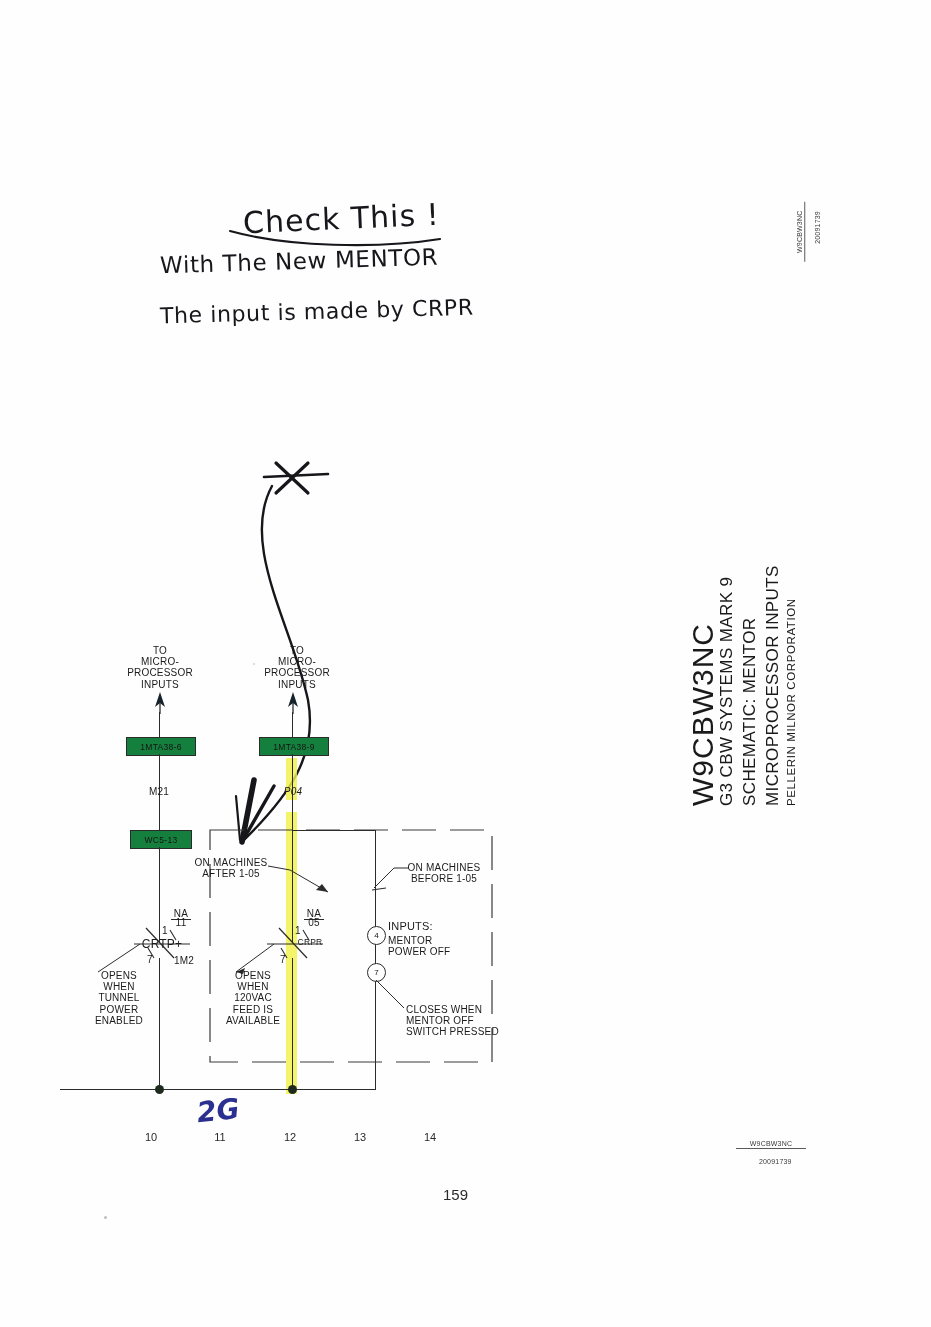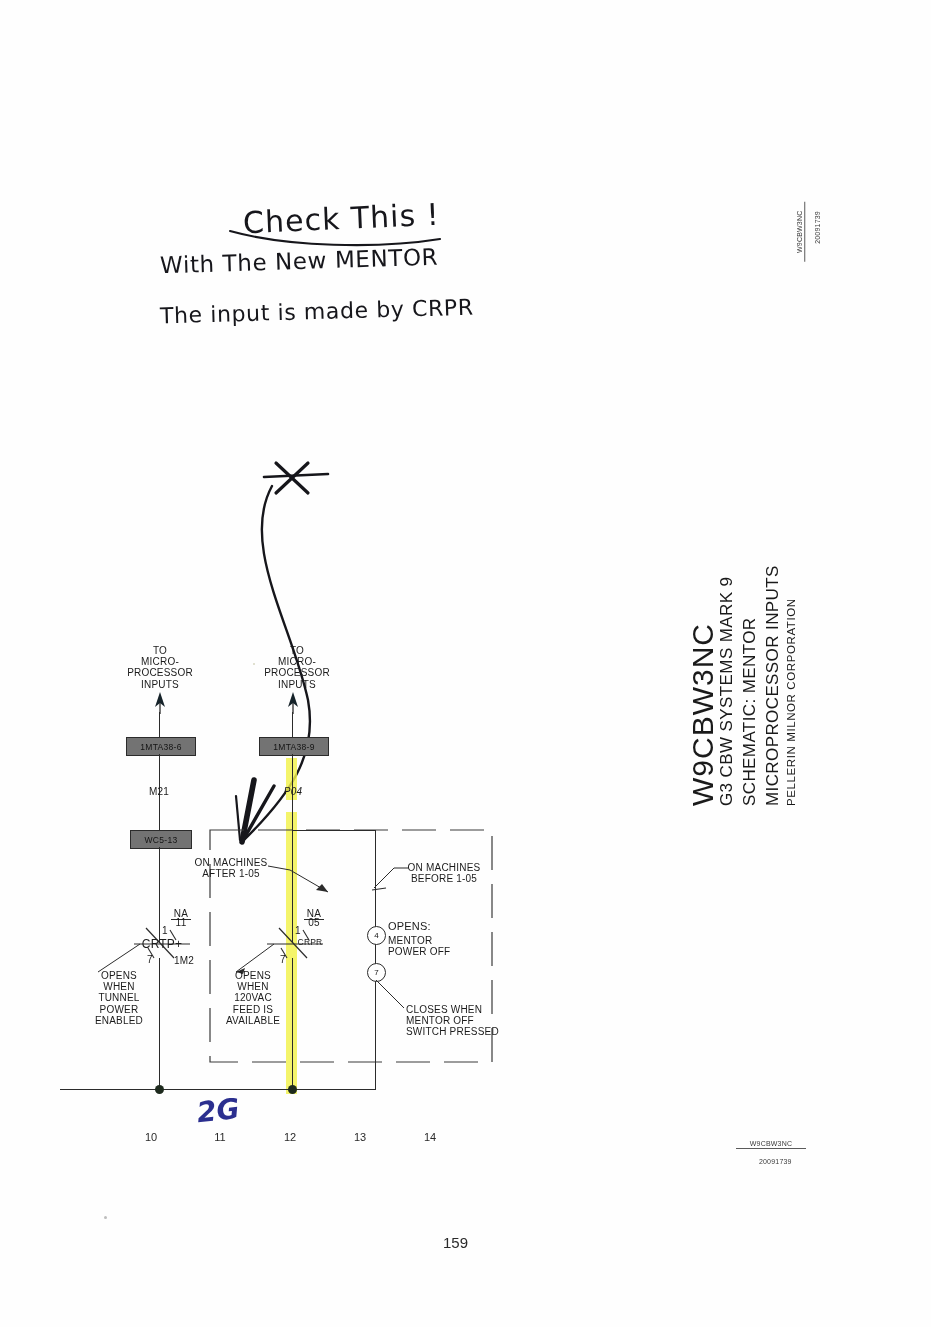--- a/index.html
+++ b/index.html
@@ -46,21 +46,21 @@
     position: absolute;
     width: 9px;
     height: 9px;
     border-radius: 50%;
     background: #1d2a1d;
   }
 
   .termbox {
     position: absolute;
     border: 1px solid #2b2b2b;
-    background: #737373;
+    background: #15803d;
     font-size: 8.5px;
     color: #141414;
     display: flex;
     align-items: center;
     justify-content: center;
     letter-spacing: 0.3px;
     white-space: nowrap;
   }
 
   .circle-ref {
@@ -134,21 +134,20 @@
     font-size: 11px;
     color: #2a2a2a;
     text-align: center;
     width: 24px;
   }
 
   .pagenum {
     position: absolute;
     font-size: 15px;
     color: #2a2a2a;
-    margin-top: 48px;
   }
   .speck {
     position: absolute;
     width: 3px; height: 3px;
     background: #bdbdbd;
     border-radius: 50%;
   }
 </style>
 </head>
 <body>
@@ -275,21 +274,21 @@
     <rect x="4" y="4" width="282" height="232" fill="none" stroke="#3a3a3a" stroke-width="1.2" stroke-dasharray="34 14"></rect>
   </svg>
 
   <div>
     <div class="wire wire-h" style="left:292px; top:830px; width:84px;"></div>
     <div class="wire wire-v" style="left:375px; top:830px; height:260px;"></div>
 
     <div class="circle-ref" style="left:367px; top:926px;">4</div>
     <div class="circle-ref" style="left:367px; top:963px;">7</div>
 
-    <div class="sch-txt left" style="left:388px; top:920px; font-size:11px; width:60px;">OPENS:</div>
+    <div class="sch-txt left" style="left:388px; top:920px; font-size:11px; width:60px;">INPUTS:</div>
     <div class="sch-txt left" style="left:388px; top:935px; width:70px; text-align:left;">MENTOR
 POWER OFF</div>
 
     <svg class="abs" style="left:374px; top:978px;" width="36" height="34" viewBox="0 0 36 34">
       <path d="M2 2 L 30 30" stroke="#2b2b2b" stroke-width="1"></path>
     </svg>
     <div class="sch-txt left" style="left:406px; top:1004px; width:84px; text-align:left;">CLOSES WHEN
 MENTOR OFF
 SWITCH PRESSED</div>
   </div>

